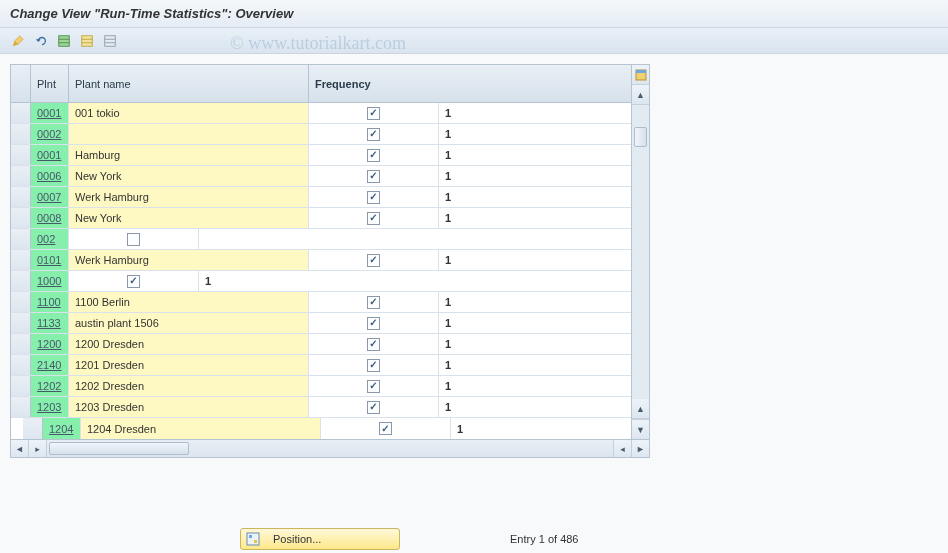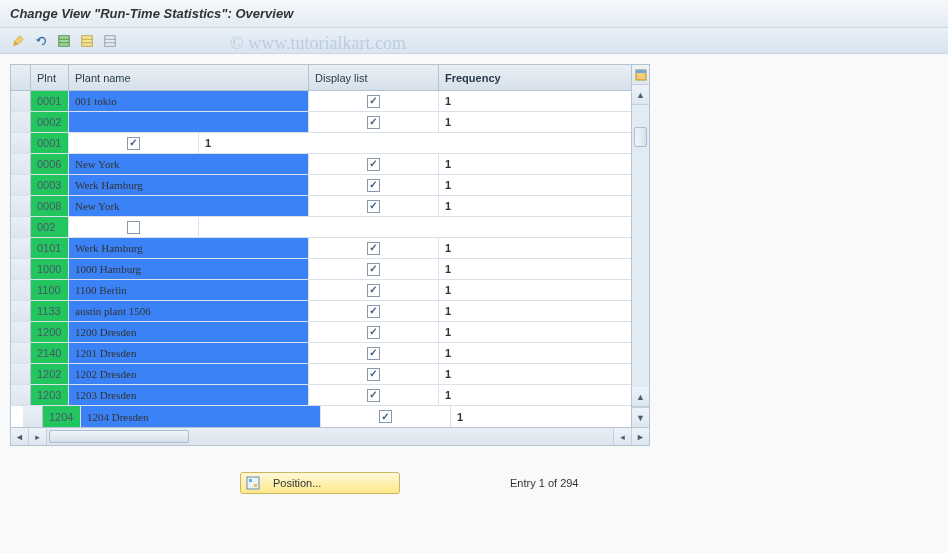--- a/index.html
+++ b/index.html
@@ -61,21 +61,21 @@
       display: flex;
       border: 1px solid #b6c3d1;
       background: #fff;
       width: 640px;
     }
     .table-main { flex: 1; }
     .table-header-row {
       display: flex;
       background: linear-gradient(to bottom, #e9eff5, #d7e1eb);
       border-bottom: 1px solid #b6c3d1;
-      height: 26px;
+      height: 38px;
     }
     .th {
       border-right: 1px solid #b6c3d1;
       padding: 4px 6px;
       font-size: 11px;
       color: #2a3a4a;
       display: flex;
       align-items: center;
       overflow: hidden;
       white-space: nowrap;
@@ -100,22 +100,22 @@
       display: flex;
       align-items: center;
       overflow: hidden;
       white-space: nowrap;
     }
     .td.col-sel {
       background: linear-gradient(to bottom, #e9eff5, #dde6ef);
       border-right: 1px solid #b6c3d1;
       padding: 0;
     }
-    .td.col-plnt { background: #22c55e; color:#475869; }
-    .td.col-name { background: #3b82f6; font-family: Liberation Serif, serif; }
+    .td.col-plnt { background: #86efac; color:#475869;text-decoration:underline; }
+    .td.col-name { background: #fef9c3; }
     .td.col-disp { background: #fff; justify-content: center; }
     .td.col-freq { background: #fff; border-right: none; }
     .chk {
       width: 13px;
       height: 13px;
       border: 1px solid #8a99a9;
       background: #fcfdfe;
       display: flex;
       align-items: center;
       justify-content: center;
@@ -189,20 +189,21 @@
       background: linear-gradient(to bottom, #f0f5fa, #d7e1eb);
       border: 1px solid #aebdcc;
       border-radius: 2px;
     }
     .arrow { font-size: 9px; color: #4a5d70; }
     .footer {
       display: flex;
       align-items: center;
       gap: 110px;
       padding: 26px 0 0 230px;
+      margin-top: 44px;
     }
     .position-btn {
       display: flex;
       align-items: center;
       background: linear-gradient(to bottom, #fff8d9, #fde98a);
       border: 1px solid #c9b65e;
       border-radius: 3px;
       height: 22px;
       padding: 0 20px 0 4px;
       cursor: pointer;
@@ -259,21 +260,20 @@
   </div>
 </div>
 
 <div class="content">
   <div class="table-wrap">
     <div class="table-main">
       <div class="table-header-row">
         <div class="th col-sel"></div>
         <div class="th col-plnt">Plnt</div>
         <div class="th col-name">Plant name</div>
-        <div class="th col-disp">Display list</div>
         <div class="th col-freq">Frequency</div>
       </div>
       <div class="tbody" id="tbody">
           <div class="tr">
             <div class="td col-sel"></div>
             <div class="td col-plnt">0001</div>
             <div class="td col-name">001 tokio</div>
             <div class="td col-disp">
               <span class="chk checked"></span>
             </div>
@@ -284,37 +284,38 @@
             <div class="td col-plnt">0002</div>
             <div class="td col-name"></div>
             <div class="td col-disp">
               <span class="chk checked"></span>
             </div>
             <div class="td col-freq">1</div>
           </div>
           <div class="tr">
             <div class="td col-sel"></div>
             <div class="td col-plnt">0001</div>
+            <div class="td col-name">Hamburg</div>
             <div class="td col-disp">
               <span class="chk checked"></span>
             </div>
             <div class="td col-freq">1</div>
           </div>
           <div class="tr">
             <div class="td col-sel"></div>
             <div class="td col-plnt">0006</div>
             <div class="td col-name">New York</div>
             <div class="td col-disp">
               <span class="chk checked"></span>
             </div>
             <div class="td col-freq">1</div>
           </div>
           <div class="tr">
             <div class="td col-sel"></div>
-            <div class="td col-plnt">0003</div>
+            <div class="td col-plnt">0007</div>
             <div class="td col-name">Werk Hamburg</div>
             <div class="td col-disp">
               <span class="chk checked"></span>
             </div>
             <div class="td col-freq">1</div>
           </div>
           <div class="tr">
             <div class="td col-sel"></div>
             <div class="td col-plnt">0008</div>
             <div class="td col-name">New York</div>
@@ -336,21 +337,20 @@
             <div class="td col-plnt">0101</div>
             <div class="td col-name">Werk Hamburg</div>
             <div class="td col-disp">
               <span class="chk checked"></span>
             </div>
             <div class="td col-freq">1</div>
           </div>
           <div class="tr">
             <div class="td col-sel"></div>
             <div class="td col-plnt">1000</div>
-            <div class="td col-name">1000 Hamburg</div>
             <div class="td col-disp">
               <span class="chk checked"></span>
             </div>
             <div class="td col-freq">1</div>
           </div>
           <div class="tr">
             <div class="td col-sel"></div>
             <div class="td col-plnt">1100</div>
             <div class="td col-name">1100 Berlin</div>
             <div class="td col-disp">
@@ -457,15 +457,15 @@
     <div class="position-btn">
       <span class="picon">
         <svg width="14" height="14" viewBox="0 0 14 14">
             <rect x="1" y="1" width="12" height="12" fill="#eaf2fa" stroke="#6a8cae"></rect>
             <rect x="3" y="3" width="3" height="3" fill="#6fa8dc"></rect>
             <rect x="8" y="8" width="3" height="3" fill="#f0c040"></rect>
           </svg>
       </span>
       <span class="plabel">Position...</span>
     </div>
-    <div class="entry-text">Entry 1 of 294</div>
+    <div class="entry-text">Entry 1 of 486</div>
   </div>
 </div>
 
 </body></html>

